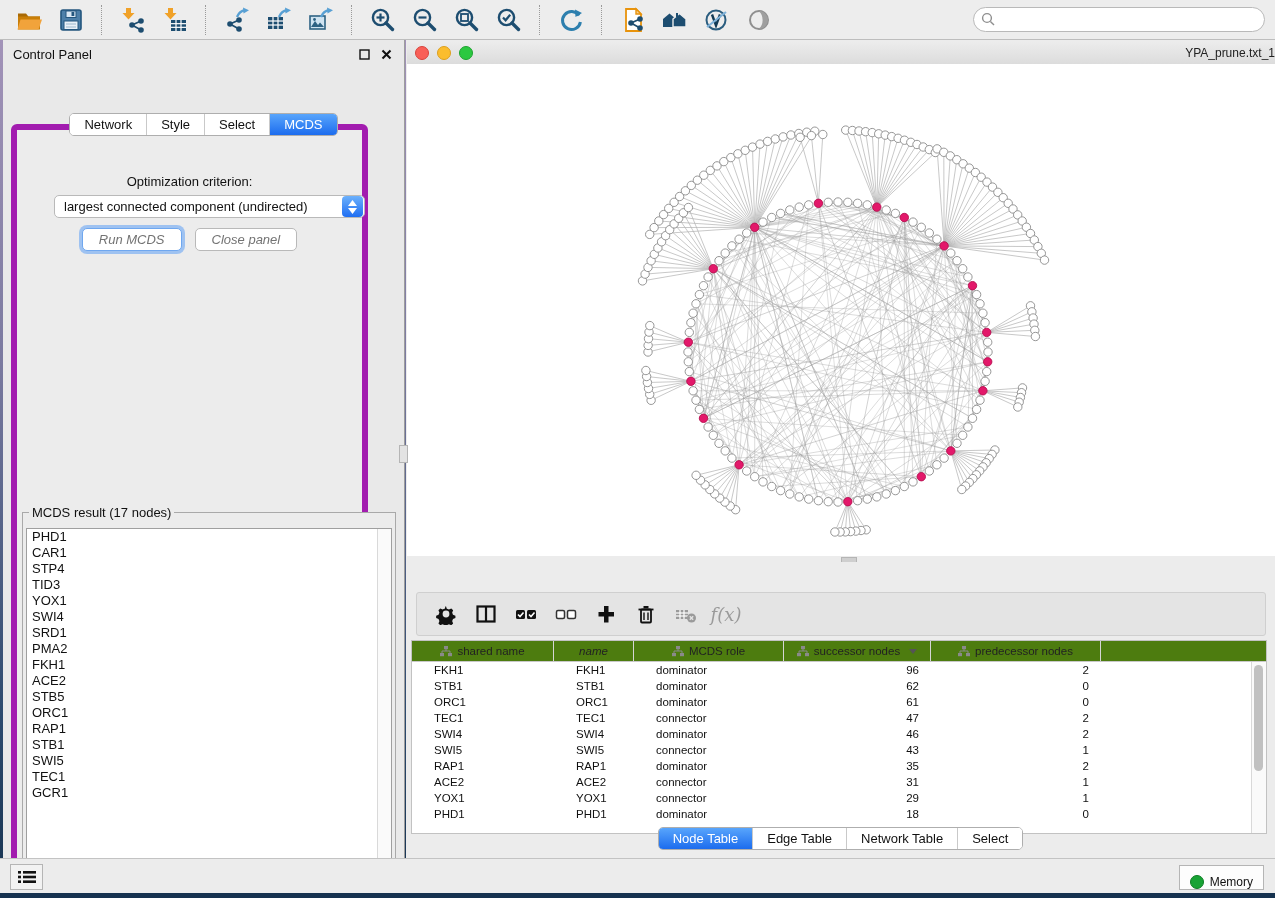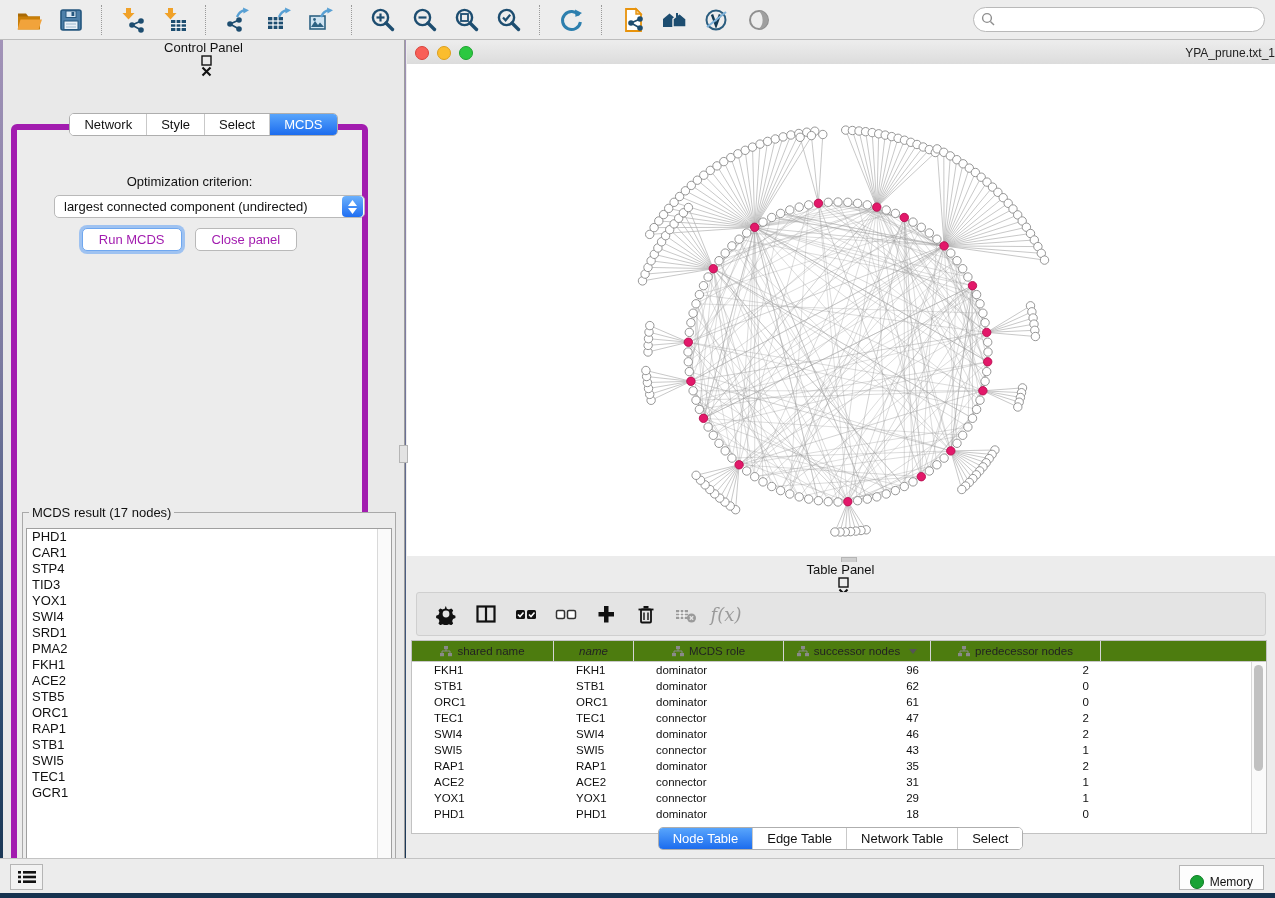--- a/index.html
+++ b/index.html
@@ -12,39 +12,39 @@
            border-bottom:1px solid #bdbdbd;display:flex;align-items:center;padding-left:8px;box-sizing:border-box;}
   .tb-btn{width:36px;height:34px;border:none;background:transparent;display:flex;align-items:center;justify-content:center;padding:0;margin:0 3px;}
   .tb-sep{width:1px;height:30px;margin:0 9px;border-left:1px dotted #9a9a9a;}
   #search-wrap{position:absolute;right:10px;top:7px;width:292px;height:25px;}
   #search-wrap input{width:100%;height:100%;box-sizing:border-box;border:1px solid #b9b9b9;border-radius:13px;
            background:#fff;padding:0 8px 0 26px;font-size:12px;outline:none;}
   #search-wrap .mag{position:absolute;left:8px;top:5px;}
   
   #control-panel{position:absolute;left:3px;top:40px;width:402px;height:818px;background:#e9e9e9;
            border-right:1px solid #9d9d9d;box-sizing:border-box;}
-  .panel-head{height:28px;display:flex;align-items:center;padding:0 10px;font-size:13px;color:#111;flex-direction:column;}
+  .panel-head{height:28px;display:flex;align-items:center;padding:0 10px;font-size:13px;color:#111;}
   .panel-head .sp{flex:1;}
   .mini-btn{width:16px;height:16px;border:none;background:transparent;display:flex;align-items:center;justify-content:center;padding:0;margin-left:6px;}
   .seg-bar{position:absolute;left:0;right:0;display:flex;justify-content:center;}
   .seg{display:flex;border:1px solid #aeaeae;border-radius:5px;overflow:hidden;background:#fff;height:21px;}
   .seg button{border:none;background:#fff;font-size:13px;color:#111;padding:0 14px;height:21px;border-left:1px solid #c9c9c9;}
   .seg button:first-child{border-left:none;}
   .seg button.active{background:linear-gradient(180deg,#58a5fc,#1c6cee);color:#fff;}
   #cp-tabs{top:73px;z-index:3;}
   #cp-body{position:absolute;left:8px;top:84px;width:357px;height:762px;background:#ececec;
            border:6px solid #a21caf;border-radius:6px;box-sizing:border-box;}
   #opt-label{margin-top:44px;text-align:center;font-size:13px;color:#111;}
   .mac-select{position:absolute;left:37px;top:65px;width:311px;height:23px;background:#fff;border:1px solid #b9b9b9;
            border-radius:5px;display:flex;align-items:center;box-sizing:border-box;cursor:default;}
   .mac-select .val{flex:1;font-size:13px;padding-left:9px;color:#111;white-space:nowrap;overflow:hidden;}
   .mac-select .step{width:21px;height:21px;border-radius:4px;background:linear-gradient(180deg,#6cb1fc,#1f6ef2);
            display:flex;flex-direction:column;align-items:center;justify-content:center;gap:2px;margin-right:1px;}
   .btn-row{position:absolute;left:0;right:0;top:98px;display:flex;justify-content:center;gap:13px;}
-  .mac-btn{height:23px;background:#fff;border:1px solid #b9b9b9;border-radius:5px;font-size:13px;color:#a21caf;padding:0 16px;}
+  .mac-btn{height:23px;background:#fff;border:1px solid #b9b9b9;border-radius:5px;font-size:13px;color:#737373;padding:0 16px;font-style:italic;}
   .mac-btn.focus{box-shadow:0 0 0 3px rgba(106,166,245,.6);border-color:#6fa7ef;}
   #result-box{position:absolute;left:5px;top:375px;width:372px;height:375px;border:1px solid #a9a9a9;margin:0;
            padding:0;background:#ececec;}
   #result-box legend{font-size:13px;color:#111;padding:0 3px;margin-left:6px;}
   #result-list{position:absolute;left:3px;right:3px;top:8px;bottom:3px;background:#fff;border:1px solid #9f9f9f;
            overflow:hidden;}
   #result-list .track{position:absolute;right:0;top:0;bottom:0;width:13px;background:#fafafa;border-left:1px solid #d9d9d9;}
   .mcds-item{font-size:13px;line-height:16px;padding-left:5px;color:#111;}
   
   #right-area{position:absolute;left:406px;top:40px;width:869px;height:818px;background:#ececec;}
@@ -933,34 +933,20 @@
             <circle cx="401.7" cy="140.9" r="4.2" fill="#ffffff" stroke="#8a8a8a" stroke-width="0.9"></circle>
             <circle cx="411.4" cy="139.3" r="4.2" fill="#e3186a" stroke="#b50d4e" stroke-width="0.9"></circle>
             <circle cx="421.2" cy="138.3" r="4.2" fill="#ffffff" stroke="#8a8a8a" stroke-width="0.9"></circle>
           </svg></div>
     </div>
     <div id="h-split">
         <div class="grip"></div>
       </div>
 
     <div id="table-panel">
-      <div class="panel-head">
-        <span>Table Panel</span>
-        <span class="sp"></span>
-        <button class="mini-btn">
-          <svg width="11" height="11" viewBox="0 0 11 11">
-              <rect x="1" y="1" width="9" height="9" fill="none" stroke="#111" stroke-width="1.4"></rect>
-            </svg>
-        </button>
-        <button class="mini-btn">
-          <svg width="11" height="11" viewBox="0 0 11 11">
-              <path d="M1.5 1.5l8 8M9.5 1.5l-8 8" stroke="#111" stroke-width="2.1"></path>
-            </svg>
-        </button>
-      </div>
       <div id="tp-toolbar">
           <button class="tpt-btn">
             <svg width="22" height="22" viewBox="0 0 22 22">
               <path d="M11 1.5l1 3a7 7 0 0 1 2.5 1l3-1.2 2.2 2.2-1.2 3a7 7 0 0 1 1 2.5l3 1v3l-3 1a7 7 0 0 1-1 2.5l1.2 3-2.2 2.2-3-1.2a7 7 0 0 1-2.5 1l-1 3h-0.5l-1-3a7 7 0 0 1-2.5-1l-3 1.2-2.2-2.2 1.2-3a7 7 0 0 1-1-2.5l-3-1v-3l3-1a7 7 0 0 1 1-2.5l-1.2-3 2.2-2.2 3 1.2a7 7 0 0 1 2.5-1l1-3z" fill="#111" transform="scale(0.82) translate(2.4 2.4)"></path>
               <circle cx="11" cy="11" r="3.4" fill="#e4e4e4"></circle>
             </svg>
           </button>
           <button class="tpt-btn">
             <svg width="22" height="22" viewBox="0 0 22 22">
               <rect x="2.5" y="3.5" width="17" height="15" fill="none" stroke="#111" stroke-width="2.2"></rect>

